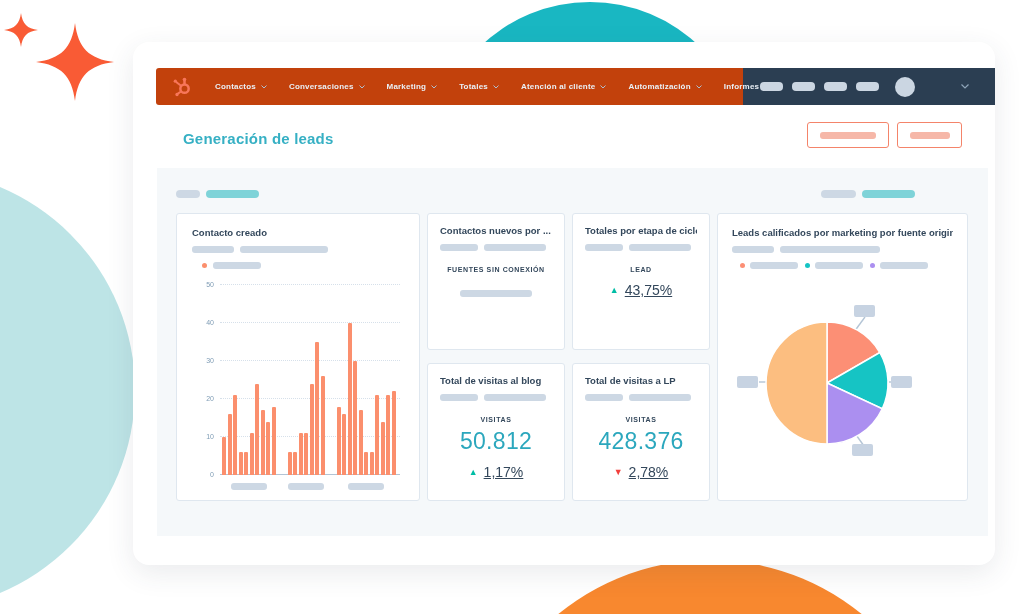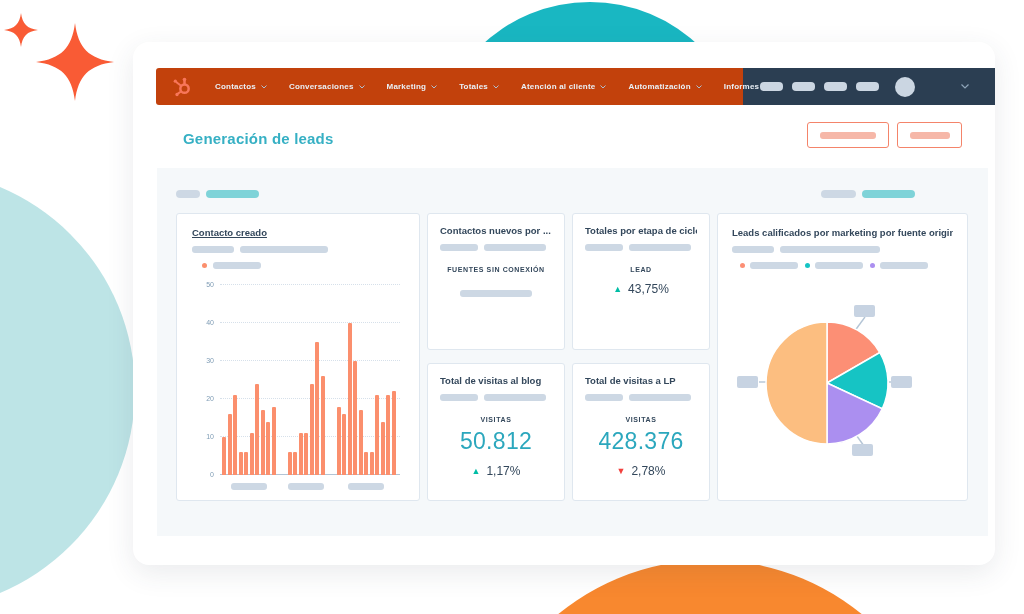--- a/index.html
+++ b/index.html
@@ -76,21 +76,21 @@
   .tabs-right { display:flex; gap:6px; margin-left:auto; margin-right:54px; }
   .tabs-right .gray { width:35px; } .tabs-right .teal { width:53px; }
 
   .cards-row { display:flex; gap:7px; margin-top:15px; align-items:flex-start; }
   .panel { background:#fff; border:1px solid #dfe7ef; border-radius:3px; }
   .panel-title { font-size:9.5px; font-weight:700; color:#33475b; white-space:nowrap; overflow:hidden; }
   .ph-bar { height:7px; border-radius:3px; background:#cdd8e4; }
   .ph-row { display:flex; gap:6px; margin-top:8px; }
 
   
-  .card-bars { width:244px; height:288px; padding:13px 15px;text-decoration:underline; }
+  .card-bars { width:244px; height:288px; padding:13px 15px; }
   .legend-row { display:flex; align-items:center; gap:6px; margin-top:9px; margin-left:10px; }
   .dot { width:5px; height:5px; border-radius:50%; flex:none; }
   .chart-wrap { margin-top:16px; margin-left:28px; margin-right:4px; }
   .plot { position:relative; height:190px; }
   .grid-row { position:absolute; left:0; right:0; height:0; border-top:1px dotted #d6e0ea; }
   .grid-row.base { border-top:1px solid #b3c4d4; }
   .grid-row .tick { position:absolute; left:-26px; top:-4px; width:20px; text-align:right; font-size:7px; color:#7f9cb5; }
   .groups { position:absolute; left:2px; bottom:-15px; display:flex; gap:12px; }
   .bar-group { display:flex; flex-direction:column; }
   .bars { display:flex; align-items:flex-end; gap:1.5px; height:190px; }
@@ -100,21 +100,21 @@
   
   .kpi-col { width:138px; display:flex; flex-direction:column; gap:13px; }
   .card-kpi { width:138px; padding:11px 12px; text-align:left; }
   .card-kpi.h1 { height:137px; } .card-kpi.h2 { height:138px; }
   .kpi-center { text-align:center; }
   .metric-label { margin-top:15px; font-size:7px; font-weight:700; letter-spacing:.6px; color:#33475b; }
   .metric-value { margin-top:5px; font-size:23px; font-weight:500; color:#2ba7bd; letter-spacing:.3px; }
   .delta-row { margin-top:9px; display:flex; align-items:center; justify-content:center; gap:6px; }
   .delta-tri { font-size:9px; line-height:1; }
   .delta-up { color:#00bda5; } .delta-down { color:#f2403d; }
-  .delta-text { font-size:12px; color:#33475b; }
+  .delta-text { font-size:14px; color:#33475b;text-decoration:underline; }
   .kpi-bottom-bar { width:72px; margin:17px auto 0; }
 
   
   .card-pie { width:251px; height:288px; padding:13px 14px; position:relative; }
   .pie-legend { display:flex; align-items:center; gap:7px; margin-top:9px; margin-left:8px; }
   .pie-legend .item { display:flex; align-items:center; gap:5px; }
   .pie-legend .ph-bar { width:48px; margin-top:0; }
   .pie-svg { position:absolute; left:8px; top:66px; }
 </style>
 </head>

